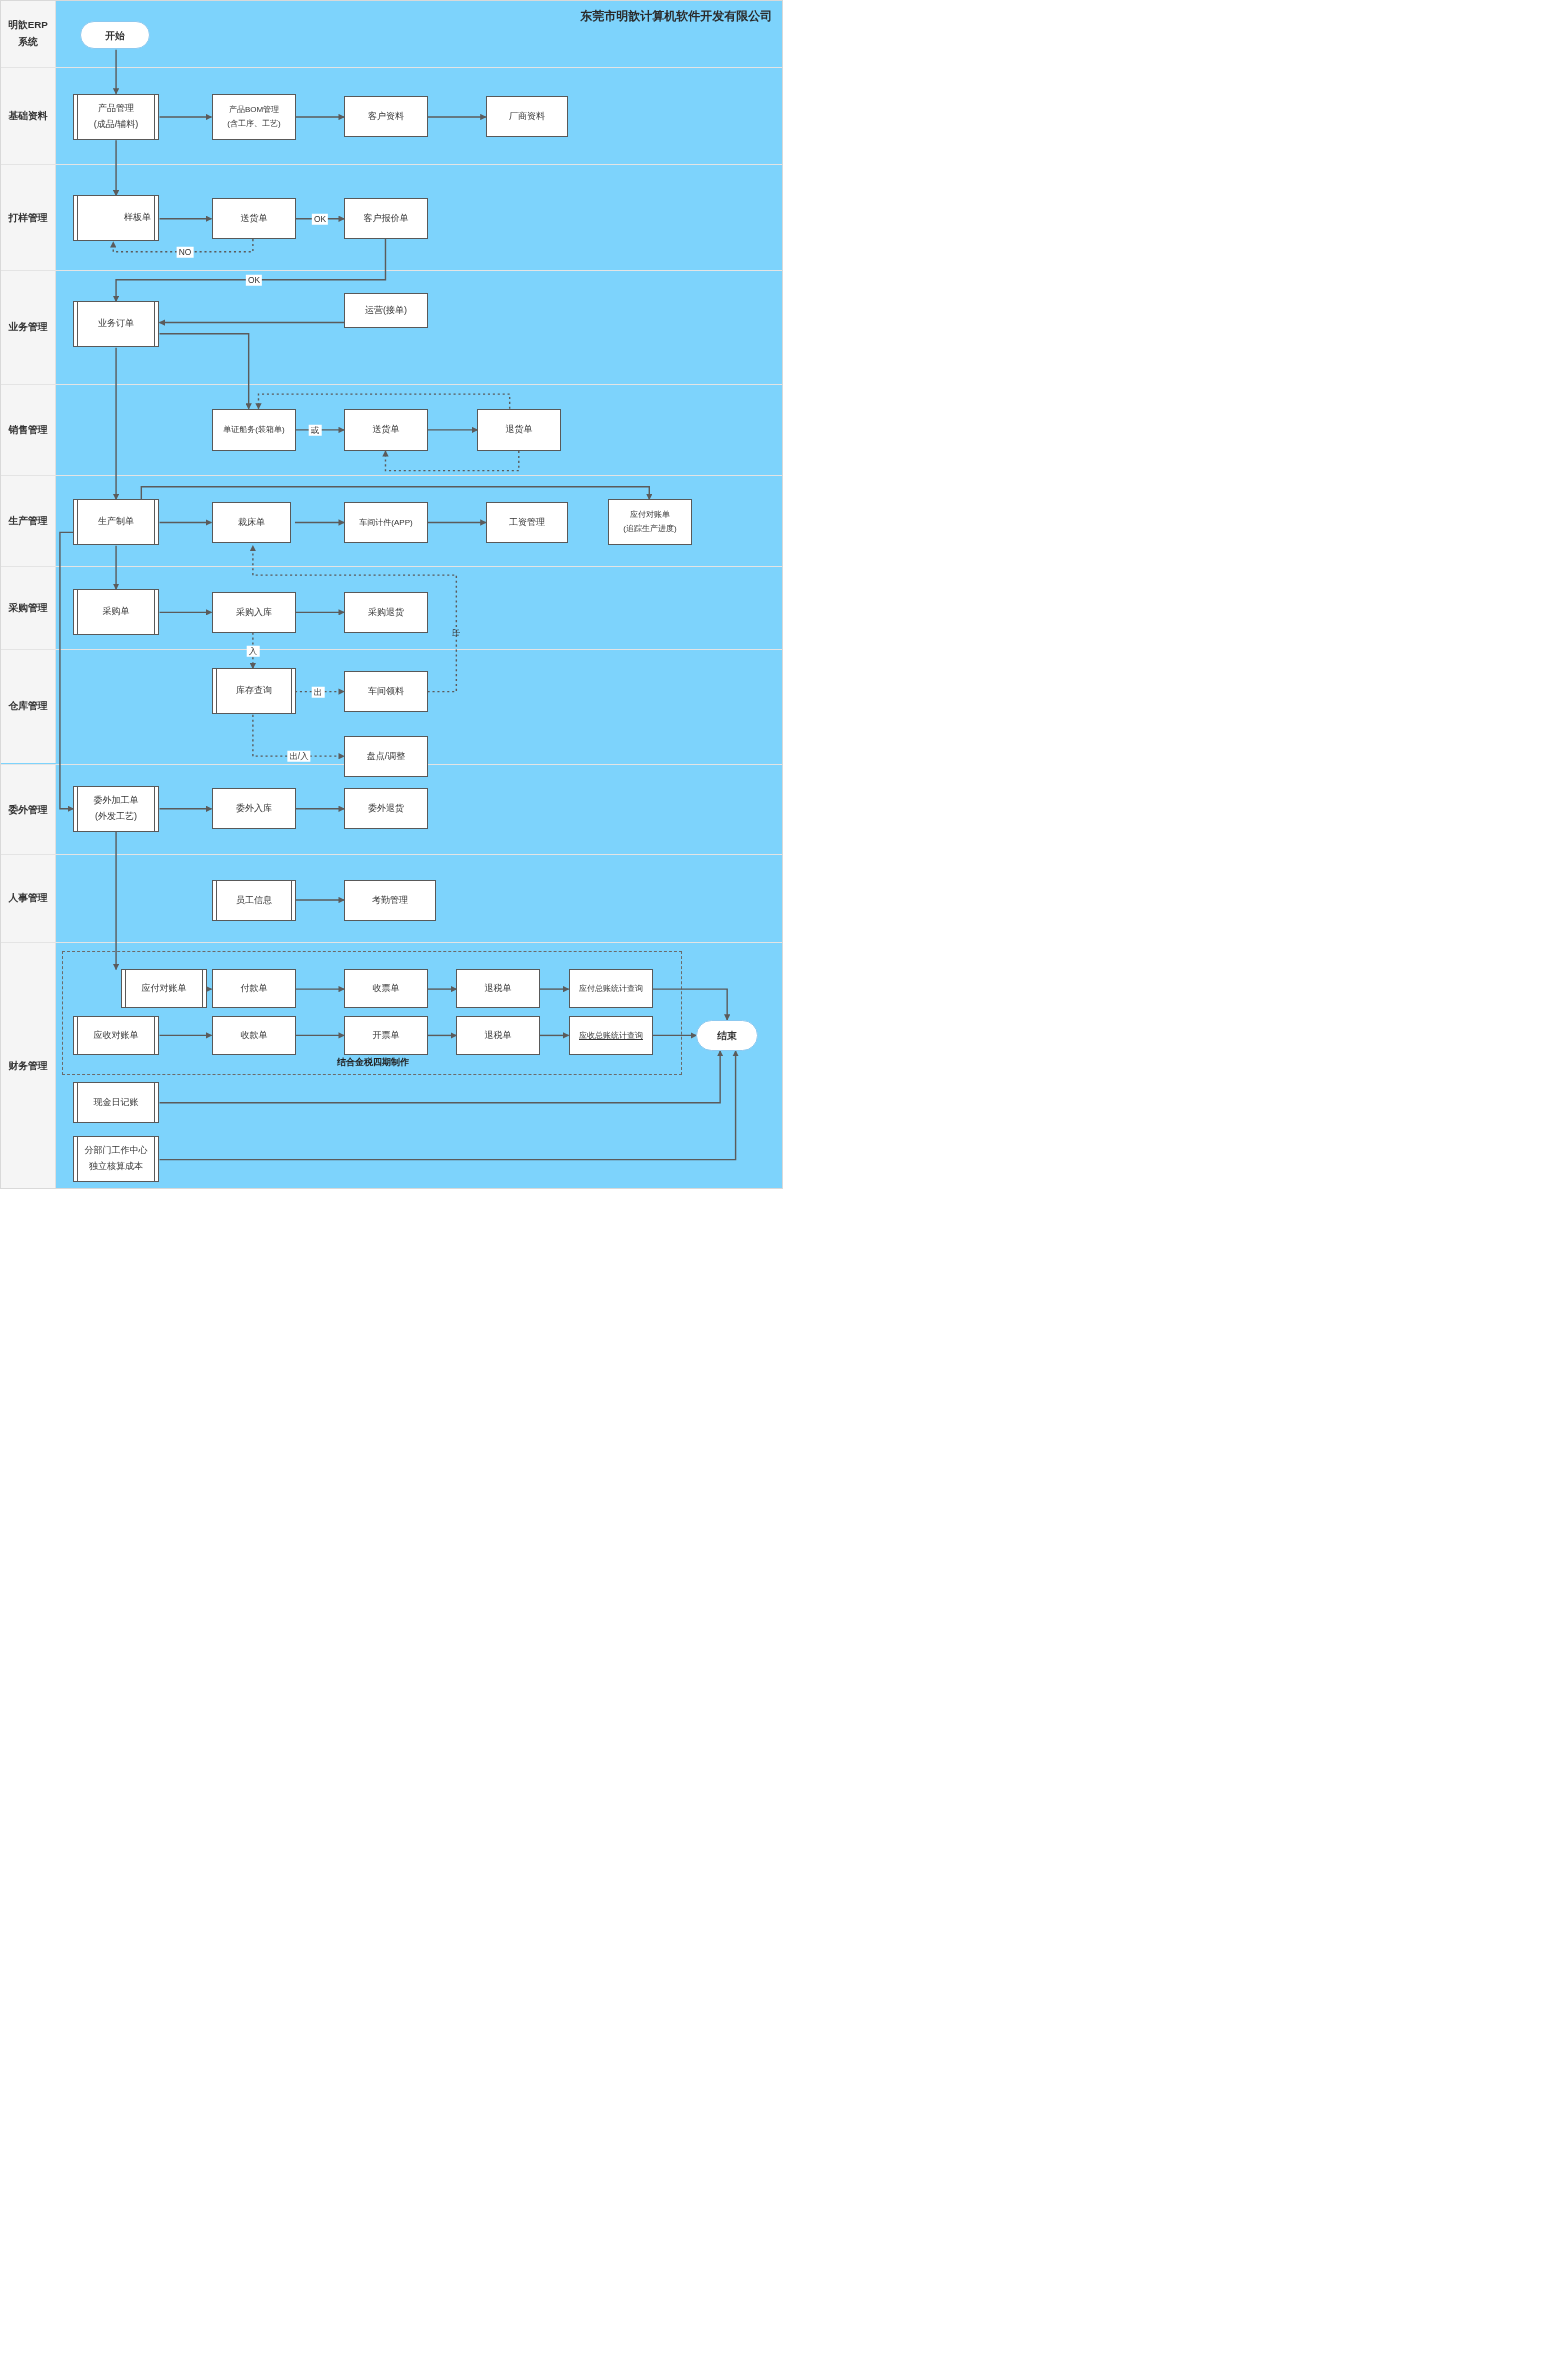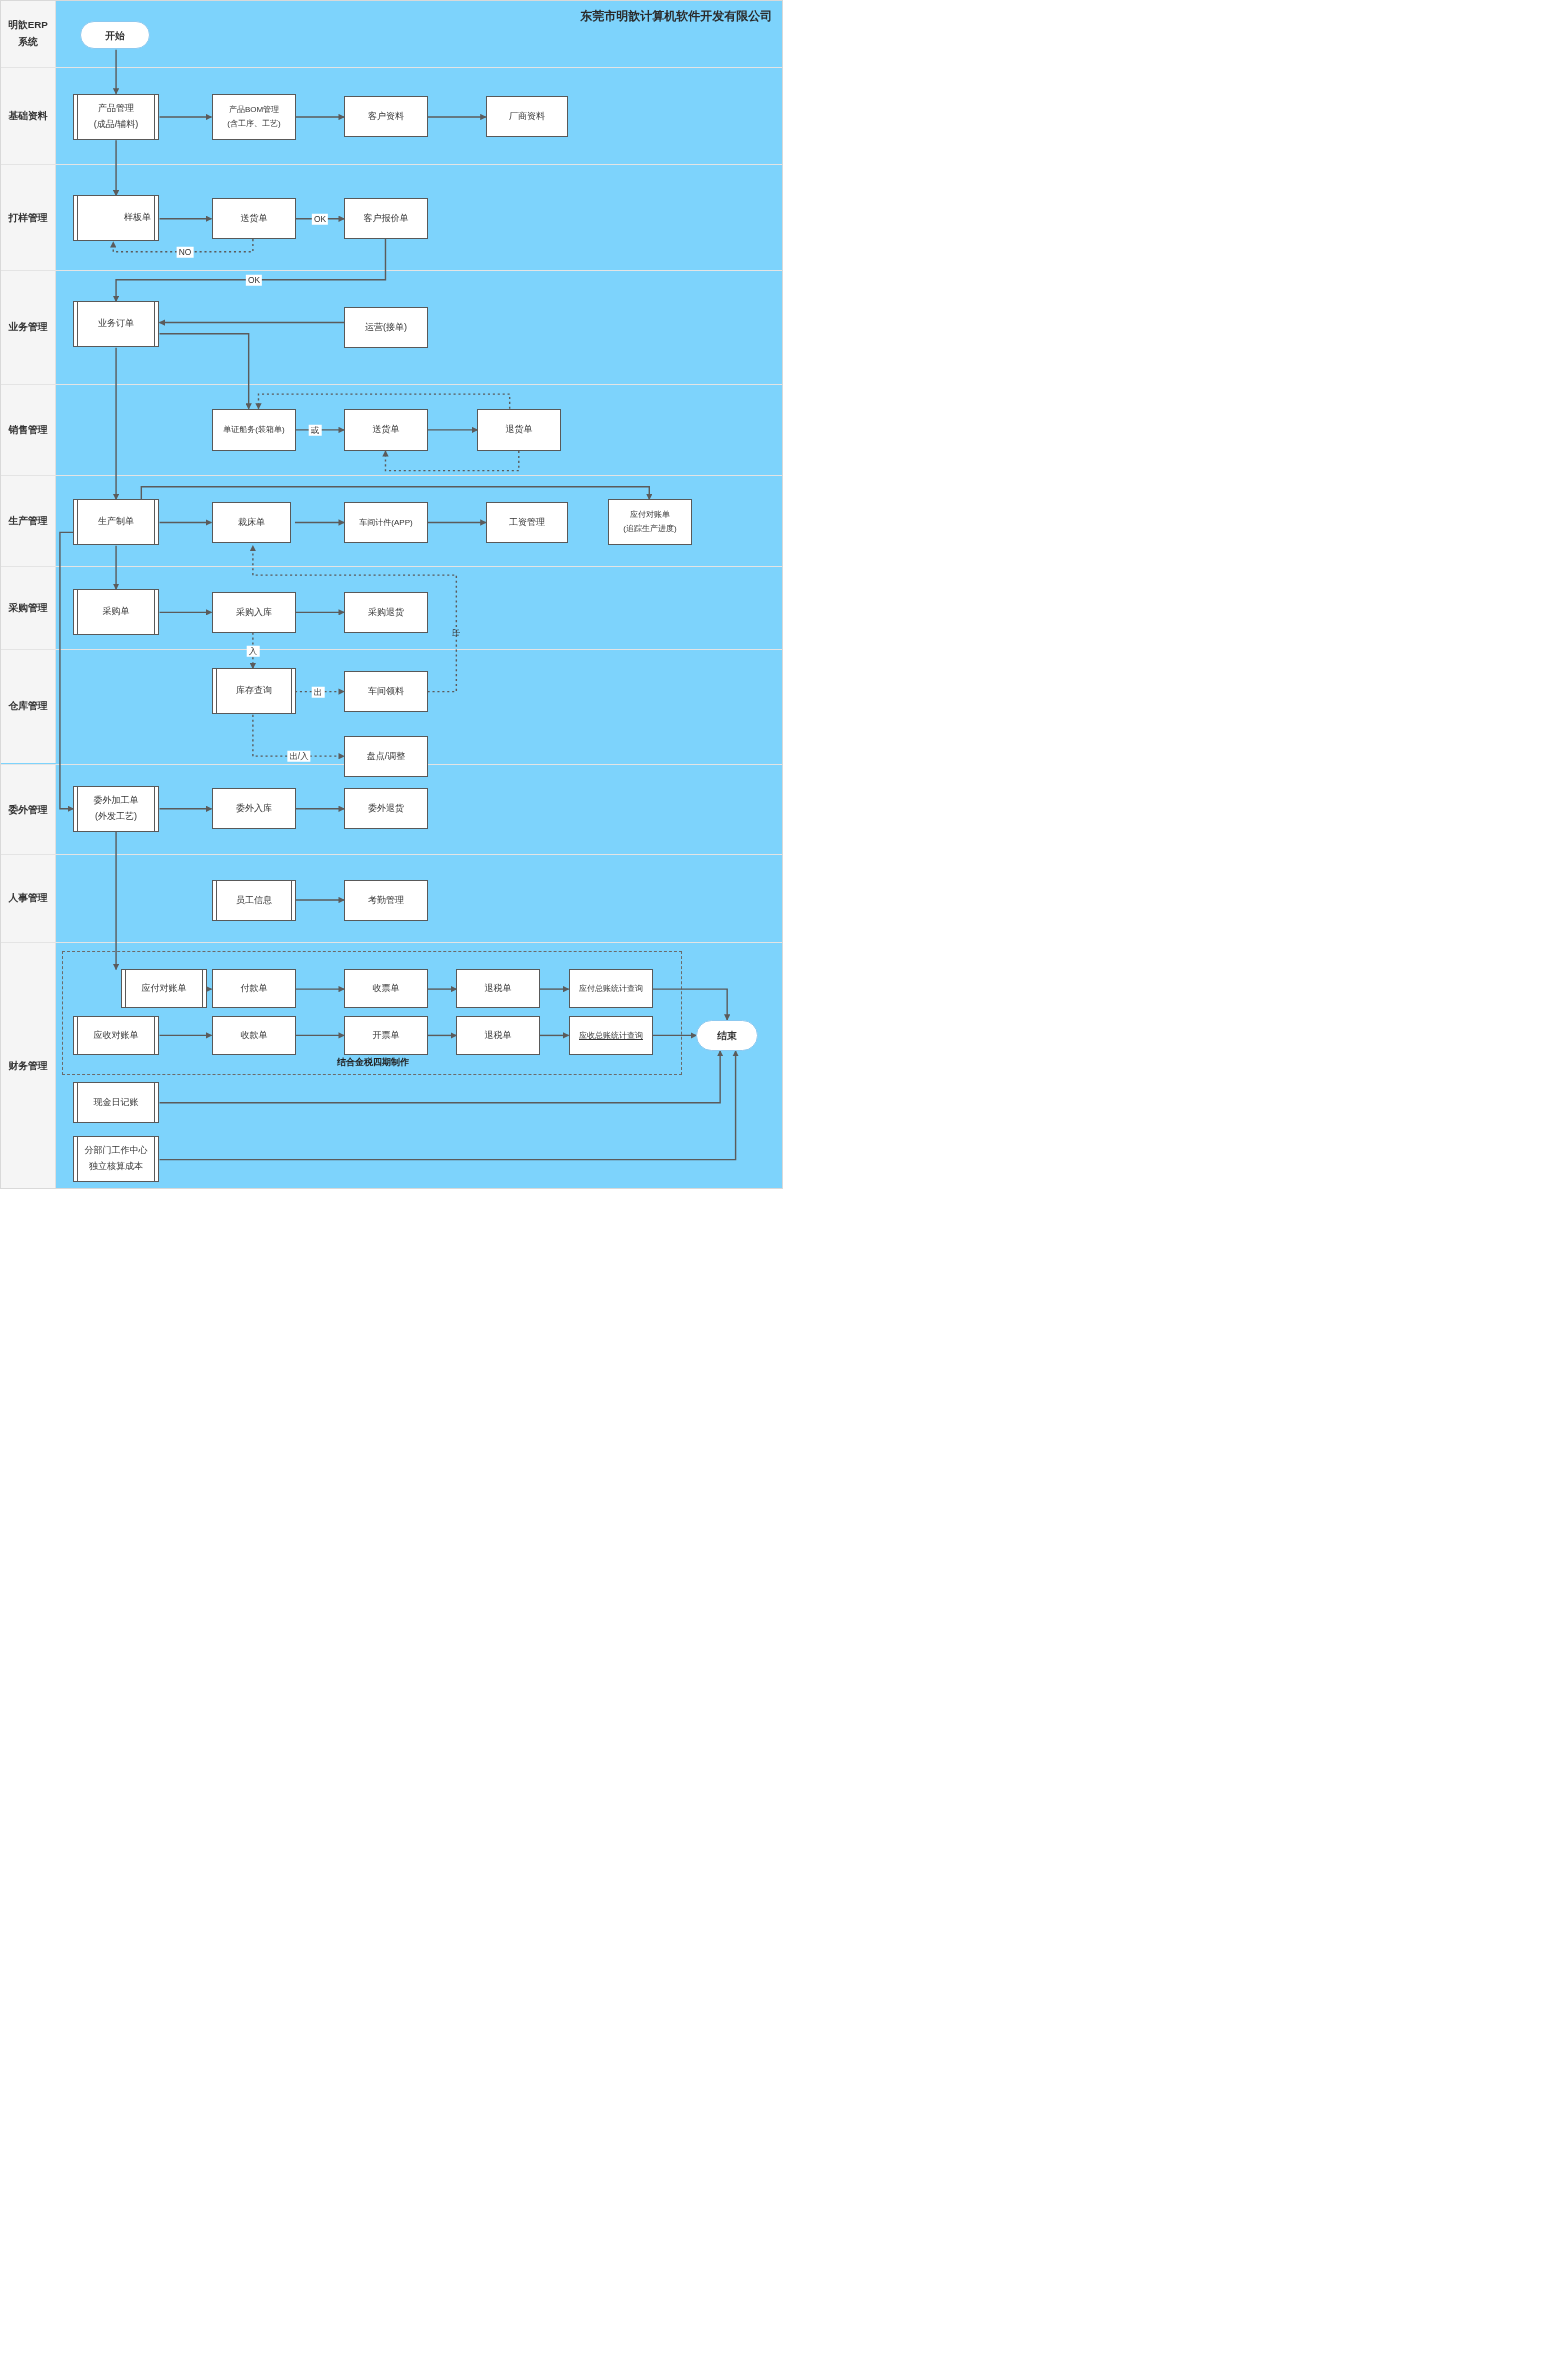--- a/index.html
+++ b/index.html
@@ -169,21 +169,21 @@
         <div>送货单</div>
       </div>
       <div class="node process" style="left: 343px; top: 197px; width: 84px; height: 41px;">
         <div>客户报价单</div>
       </div>
       <div class="node subroutine" style="left: 72px; top: 300px; width: 86px; height: 46px;">
         <i class="side-bar l"></i>
         <i class="side-bar r"></i>
         <div>业务订单</div>
       </div>
-      <div class="node process" style="left: 343px; top: 306px; width: 84px; height: 41px;">
+      <div class="node process" style="left: 343px; top: 292px; width: 84px; height: 35px;">
         <div>运营(接单)</div>
       </div>
       <div class="node process small" style="left: 211px; top: 408px; width: 84px; height: 42px;">
         <div>单证船务(装箱单)</div>
       </div>
       <div class="node process" style="left: 343px; top: 408px; width: 84px; height: 42px;">
         <div>送货单</div>
       </div>
       <div class="node process" style="left: 476px; top: 408px; width: 84px; height: 42px;">
         <div>退货单</div>
@@ -238,21 +238,21 @@
         <div>委外入库</div>
       </div>
       <div class="node process" style="left: 343px; top: 787px; width: 84px; height: 41px;">
         <div>委外退货</div>
       </div>
       <div class="node subroutine" style="left: 211px; top: 879px; width: 84px; height: 41px;">
         <i class="side-bar l"></i>
         <i class="side-bar r"></i>
         <div>员工信息</div>
       </div>
-      <div class="node process" style="left: 343px; top: 879px; width: 84px; height: 41px; justify-content: center;">
+      <div class="node process" style="left: 343px; top: 879px; width: 92px; height: 41px; justify-content: center;">
         <div>考勤管理</div>
       </div>
       <div class="node subroutine" style="left: 72px; top: 968px; width: 86px; height: 39px; margin-left: 48px;">
         <i class="side-bar l"></i>
         <i class="side-bar r"></i>
         <div>应付对账单</div>
       </div>
       <div class="node process" style="left: 211px; top: 968px; width: 84px; height: 39px;">
         <div>付款单</div>
       </div>

